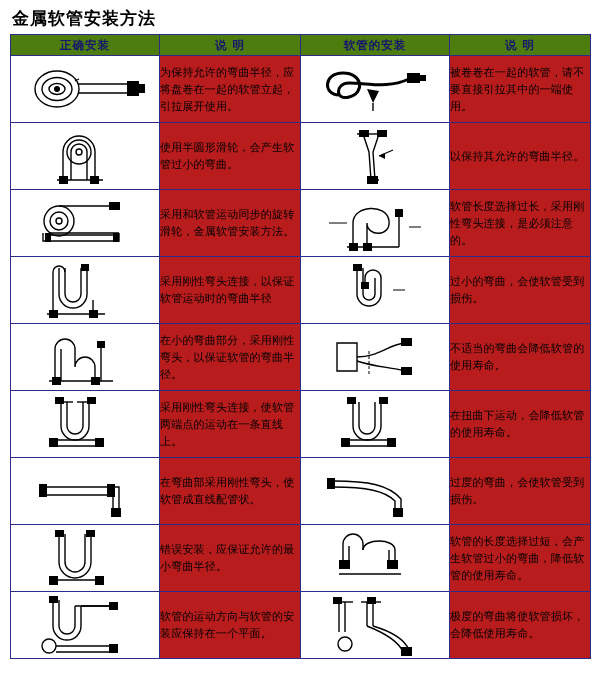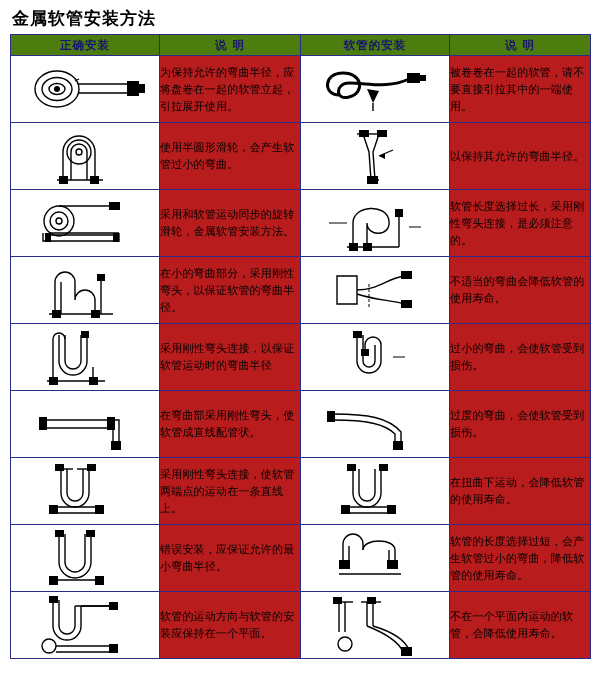--- a/index.html
+++ b/index.html
@@ -220,60 +220,20 @@
           </div>
         </td>
         <td class="txt-cell">软管长度选择过长，采用刚性弯头连接，是必须注意的。</td>
       </tr>
 
       <tr>
         <td class="img-cell">
           <div class="fig">
             <svg width="132" height="60" viewBox="0 0 132 60">
               <g fill="none" stroke="#000" stroke-width="1.4">
-                <path d="M36 54 L36 22 A10 10 0 0 1 56 22 L56 40 A10 10 0 0 1 76 40 L76 54"></path>
-                <path d="M42 54 L42 22"></path>
-                <path d="M82 54 L82 18"></path>
-                <path d="M30 54 L94 54"></path>
-              </g>
-              <g fill="#000">
-                <rect x="33" y="50" width="9" height="8"></rect>
-                <rect x="72" y="50" width="9" height="8"></rect>
-                <rect x="78" y="14" width="8" height="7"></rect>
-              </g>
-            </svg>
-          </div>
-        </td>
-        <td class="txt-cell">在小的弯曲部分，采用刚性弯头，以保证软管的弯曲半径。</td>
-        <td class="img-cell">
-          <div class="fig">
-            <svg width="132" height="60" viewBox="0 0 132 60">
-              <g fill="none" stroke="#000" stroke-width="1.4">
-                <path d="M28 16 L48 16 L48 44 L28 44 Z"></path>
-                <path d="M48 30 C70 30 78 18 96 16"></path>
-                <path d="M48 34 C66 40 80 40 96 44"></path>
-              </g>
-              <g fill="#000">
-                <rect x="92" y="11" width="11" height="8"></rect>
-                <rect x="92" y="40" width="11" height="8"></rect>
-              </g>
-              <g stroke="#000" stroke-width="1" fill="none" stroke-dasharray="3 2">
-                <path d="M60 24 L60 48"></path>
-              </g>
-            </svg>
-          </div>
-        </td>
-        <td class="txt-cell">不适当的弯曲会降低软管的使用寿命。</td>
-      </tr>
-
-      <tr>
-        <td class="img-cell">
-          <div class="fig">
-            <svg width="132" height="60" viewBox="0 0 132 60">
-              <g fill="none" stroke="#000" stroke-width="1.4">
                 <path d="M40 8 L40 34 A14 14 0 0 0 68 34 L68 8"></path>
                 <path d="M46 8 L46 34 A8 8 0 0 0 62 34 L62 8"></path>
                 <path d="M34 54 L34 12 A6 6 0 0 1 46 12"></path>
                 <path d="M74 54 L74 40"></path>
                 <path d="M28 54 L86 54"></path>
               </g>
               <g fill="#000">
                 <rect x="30" y="50" width="9" height="8"></rect>
                 <rect x="70" y="50" width="9" height="8"></rect>
                 <rect x="62" y="4" width="8" height="7"></rect>
@@ -300,50 +260,53 @@
           </div>
         </td>
         <td class="txt-cell">过小的弯曲，会使软管受到损伤。</td>
       </tr>
 
       <tr>
         <td class="img-cell">
           <div class="fig">
             <svg width="132" height="60" viewBox="0 0 132 60">
               <g fill="none" stroke="#000" stroke-width="1.4">
-                <path d="M26 26 L92 26"></path>
-                <path d="M26 34 L92 34"></path>
-                <path d="M26 26 L26 34"></path>
-                <path d="M92 26 L100 26 L100 50"></path>
-                <path d="M92 34 L94 34 L94 50"></path>
-              </g>
-              <g fill="#000">
-                <rect x="20" y="23" width="8" height="13"></rect>
-                <rect x="88" y="23" width="8" height="13"></rect>
-                <rect x="92" y="47" width="10" height="9"></rect>
-              </g>
-            </svg>
-          </div>
-        </td>
-        <td class="txt-cell">在弯曲部采用刚性弯头，使软管成直线配管状。</td>
-        <td class="img-cell">
-          <div class="fig">
-            <svg width="132" height="60" viewBox="0 0 132 60">
-              <g fill="none" stroke="#000" stroke-width="1.4">
-                <path d="M24 20 C60 20 80 24 92 38 L92 50"></path>
-                <path d="M24 26 C58 26 76 30 86 40 L86 50"></path>
-              </g>
-              <g fill="#000">
-                <rect x="18" y="17" width="8" height="11"></rect>
-                <rect x="84" y="47" width="10" height="9"></rect>
-              </g>
-            </svg>
-          </div>
-        </td>
-        <td class="txt-cell">过度的弯曲，会使软管受到损伤。</td>
+                <path d="M36 54 L36 22 A10 10 0 0 1 56 22 L56 40 A10 10 0 0 1 76 40 L76 54"></path>
+                <path d="M42 54 L42 22"></path>
+                <path d="M82 54 L82 18"></path>
+                <path d="M30 54 L94 54"></path>
+              </g>
+              <g fill="#000">
+                <rect x="33" y="50" width="9" height="8"></rect>
+                <rect x="72" y="50" width="9" height="8"></rect>
+                <rect x="78" y="14" width="8" height="7"></rect>
+              </g>
+            </svg>
+          </div>
+        </td>
+        <td class="txt-cell">在小的弯曲部分，采用刚性弯头，以保证软管的弯曲半径。</td>
+        <td class="img-cell">
+          <div class="fig">
+            <svg width="132" height="60" viewBox="0 0 132 60">
+              <g fill="none" stroke="#000" stroke-width="1.4">
+                <path d="M28 16 L48 16 L48 44 L28 44 Z"></path>
+                <path d="M48 30 C70 30 78 18 96 16"></path>
+                <path d="M48 34 C66 40 80 40 96 44"></path>
+              </g>
+              <g fill="#000">
+                <rect x="92" y="11" width="11" height="8"></rect>
+                <rect x="92" y="40" width="11" height="8"></rect>
+              </g>
+              <g stroke="#000" stroke-width="1" fill="none" stroke-dasharray="3 2">
+                <path d="M60 24 L60 48"></path>
+              </g>
+            </svg>
+          </div>
+        </td>
+        <td class="txt-cell">不适当的弯曲会降低软管的使用寿命。</td>
       </tr>
 
       <tr>
         <td class="img-cell">
           <div class="fig">
             <svg width="132" height="60" viewBox="0 0 132 60">
               <g fill="none" stroke="#000" stroke-width="1.4">
                 <path d="M42 8 L42 32 A14 14 0 0 0 70 32 L70 8"></path>
                 <path d="M48 8 L48 32 A8 8 0 0 0 64 32 L64 8"></path>
                 <path d="M36 8 L54 8"></path>
@@ -373,20 +336,57 @@
               <g fill="#000">
                 <rect x="38" y="3" width="9" height="7"></rect>
                 <rect x="70" y="3" width="9" height="7"></rect>
                 <rect x="32" y="44" width="9" height="9"></rect>
                 <rect x="78" y="44" width="9" height="9"></rect>
               </g>
             </svg>
           </div>
         </td>
         <td class="txt-cell">在扭曲下运动，会降低软管的使用寿命。</td>
+      </tr>
+
+      <tr>
+        <td class="img-cell">
+          <div class="fig">
+            <svg width="132" height="60" viewBox="0 0 132 60">
+              <g fill="none" stroke="#000" stroke-width="1.4">
+                <path d="M26 26 L92 26"></path>
+                <path d="M26 34 L92 34"></path>
+                <path d="M26 26 L26 34"></path>
+                <path d="M92 26 L100 26 L100 50"></path>
+                <path d="M92 34 L94 34 L94 50"></path>
+              </g>
+              <g fill="#000">
+                <rect x="20" y="23" width="8" height="13"></rect>
+                <rect x="88" y="23" width="8" height="13"></rect>
+                <rect x="92" y="47" width="10" height="9"></rect>
+              </g>
+            </svg>
+          </div>
+        </td>
+        <td class="txt-cell">在弯曲部采用刚性弯头，使软管成直线配管状。</td>
+        <td class="img-cell">
+          <div class="fig">
+            <svg width="132" height="60" viewBox="0 0 132 60">
+              <g fill="none" stroke="#000" stroke-width="1.4">
+                <path d="M24 20 C60 20 80 24 92 38 L92 50"></path>
+                <path d="M24 26 C58 26 76 30 86 40 L86 50"></path>
+              </g>
+              <g fill="#000">
+                <rect x="18" y="17" width="8" height="11"></rect>
+                <rect x="84" y="47" width="10" height="9"></rect>
+              </g>
+            </svg>
+          </div>
+        </td>
+        <td class="txt-cell">过度的弯曲，会使软管受到损伤。</td>
       </tr>
 
       <tr>
         <td class="img-cell">
           <div class="fig">
             <svg width="132" height="60" viewBox="0 0 132 60">
               <g fill="none" stroke="#000" stroke-width="1.4">
                 <path d="M40 6 L40 34 A16 16 0 0 0 72 34 L72 6"></path>
                 <path d="M46 6 L46 34 A10 10 0 0 0 66 34 L66 6"></path>
                 <path d="M34 52 L80 52"></path>
@@ -458,18 +458,18 @@
                 <circle cx="36" cy="52" r="7"></circle>
               </g>
               <g fill="#000">
                 <rect x="24" y="5" width="9" height="7"></rect>
                 <rect x="58" y="5" width="9" height="7"></rect>
                 <rect x="92" y="55" width="11" height="9"></rect>
               </g>
             </svg>
           </div>
         </td>
-        <td class="txt-cell">不在一个平面内运动的软管，会降低使用寿命。</td>
+        <td class="txt-cell">极度的弯曲将使软管损坏，会降低使用寿命。</td>
       </tr>
 
     </tbody>
   </table>
 </div>
 
 </body></html>

